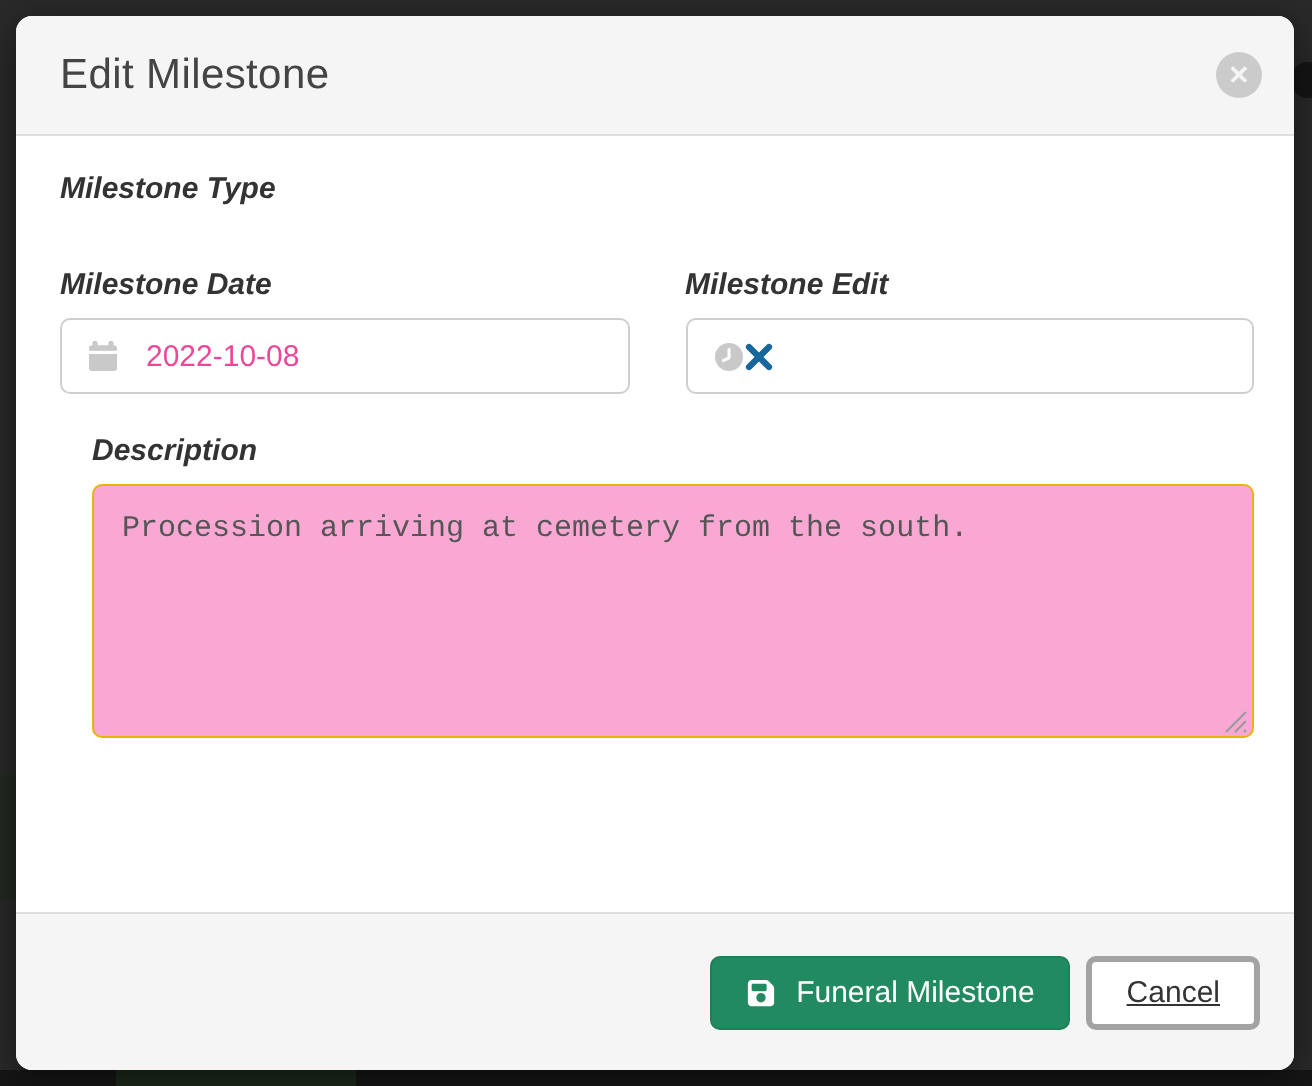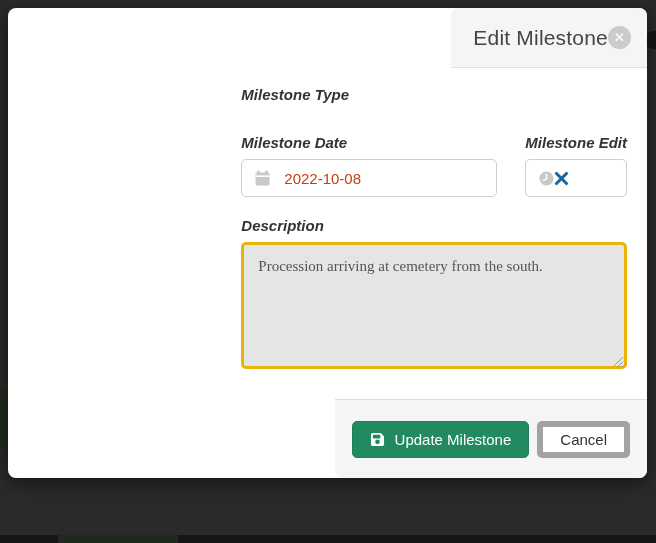--- a/index.html
+++ b/index.html
@@ -9,25 +9,24 @@
     position:relative; width:656px; height:543px;
     background:#2a2a2a; overflow:hidden;
   }
   
   .bg-hint-circle { position:absolute; right:-7px; top:31px; width:18px; height:18px; border-radius:50%; background:#151515; }
   .bg-hint-green  { position:absolute; left:0; top:388px; width:8px; height:62px; background:#232b21; }
   .bg-hint-bottom { position:absolute; left:0; bottom:0; width:100%; height:8px; background:#161616; }
   .bg-hint-bottom-green { position:absolute; left:58px; bottom:0; width:120px; height:8px; background:#1d2a1c; }
 
   .modal {
-    position:absolute; left:8px; top:8px; width:639px; height:470px;
+    position:absolute; left:8px; top:8px; width:639px; height:527px;
     background:#ffffff; border-radius:8px;
     display:flex; flex-direction:column;
     box-shadow:0 4px 18px rgba(0,0,0,.5);
-    align-items:flex-end;
   }
 
   .modal-header {
     flex:0 0 60px; background:#f5f5f5; border-bottom:1px solid #dedede;
     border-radius:8px 8px 0 0;
     display:flex; align-items:center; justify-content:space-between;
     padding:0 16px 0 22px;
   }
   .modal-title { font-size:21px; color:#444; letter-spacing:.2px; }
   .close-btn {
@@ -50,46 +49,46 @@
   .row2 { display:flex; gap:28px; margin-top:31px; }
   .col { flex:1 1 0; }
 
   .input-box {
     height:38px; border:1px solid #cfcfcf; border-radius:5px;
     display:flex; align-items:center; padding:0 13px; background:#fff;
   }
   .input-box .gray-icon { flex:0 0 auto; display:flex; }
   .input-box input {
     border:none; outline:none; font-family:"Liberation Sans", sans-serif;
-    font-size:15px; color:#c2410c; margin-left:14px; flex:1 1 auto; min-width:0;
+    font-size:15px; color:#ec4899; margin-left:14px; flex:1 1 auto; min-width:0;
     background:transparent;
   }
   .clear-x { flex:0 0 auto; display:flex; cursor:pointer; }
 
-  .desc-section { margin-top:20px; }
+  .desc-section { margin-top:20px;margin-left:16px; }
   .textarea-wrap { position:relative; }
   .textarea-wrap textarea {
-    width:100%; height:127px; border:3px solid #eab308; border-radius:5px;
+    width:100%; height:127px; border:1px solid #eab308; border-radius:5px;
     resize:none; outline:none; padding:11px 14px;
-    font-family:Liberation Serif, serif; font-size:15px; color:#555;
-    line-height:1.4; display:block; background:#e5e5e5;
+    font-family:Liberation Mono, monospace; font-size:15px; color:#555;
+    line-height:1.4; display:block; background:#f9a8d4;
   }
   .resize-grip { position:absolute; right:3px; bottom:3px; width:12px; height:12px; pointer-events:none; }
 
   .modal-footer {
     flex:0 0 79px; background:#f5f5f5; border-top:1px solid #dedede;
     border-radius:0 0 8px 8px;
     display:flex; align-items:center; justify-content:flex-end; gap:8px;
     padding:0 17px;
   }
   .btn { height:37px; border-radius:5px; font-size:15px; cursor:pointer;
          display:flex; align-items:center; justify-content:center;
          font-family:"Liberation Sans", sans-serif; }
   .btn-update { background:#218a61; border:1px solid #1e7f59; color:#fff; padding:0 17px; gap:10px; }
-  .btn-cancel { background:#fff; border:6px solid #a3a3a3; color:#333; padding:0 17px; }
+  .btn-cancel { background:#fff; border:3px solid #a3a3a3; color:#333; padding:0 17px;text-decoration:underline; }
 </style>
 </head>
 <body>
 
 <div class="screen">
   <div class="bg-hint-circle"></div>
   <div class="bg-hint-green"></div>
   <div class="bg-hint-bottom"></div>
   <div class="bg-hint-bottom-green"></div>
 
@@ -152,19 +151,19 @@
 
     </div>
 
     <div class="modal-footer">
       <button class="btn btn-update">
         <span style="display:flex;">
           <svg width="15" height="15" viewBox="0 0 448 512">
             <path fill-rule="evenodd" fill="#ffffff" d="M64 32C28.7 32 0 60.7 0 96L0 416c0 35.3 28.7 64 64 64l320 0c35.3 0 64-28.7 64-64l0-242.7c0-17-6.7-33.3-18.7-45.3L352 50.7C340 38.7 323.7 32 306.7 32L64 32zM224 416a80 80 0 1 1 0-160 80 80 0 1 1 0 160zM64 120c0-13.3 10.7-24 24-24l208 0c13.3 0 24 10.7 24 24l0 80c0 13.3-10.7 24-24 24L88 224c-13.3 0-24-10.7-24-24l0-80z"></path>
           </svg>
         </span>
-        <span>Update Milestone</span>
+        <span>Funeral Milestone</span>
       </button>
       <button class="btn btn-cancel">Cancel</button>
     </div>
 
   </div>
 </div>
 
 </body></html>

